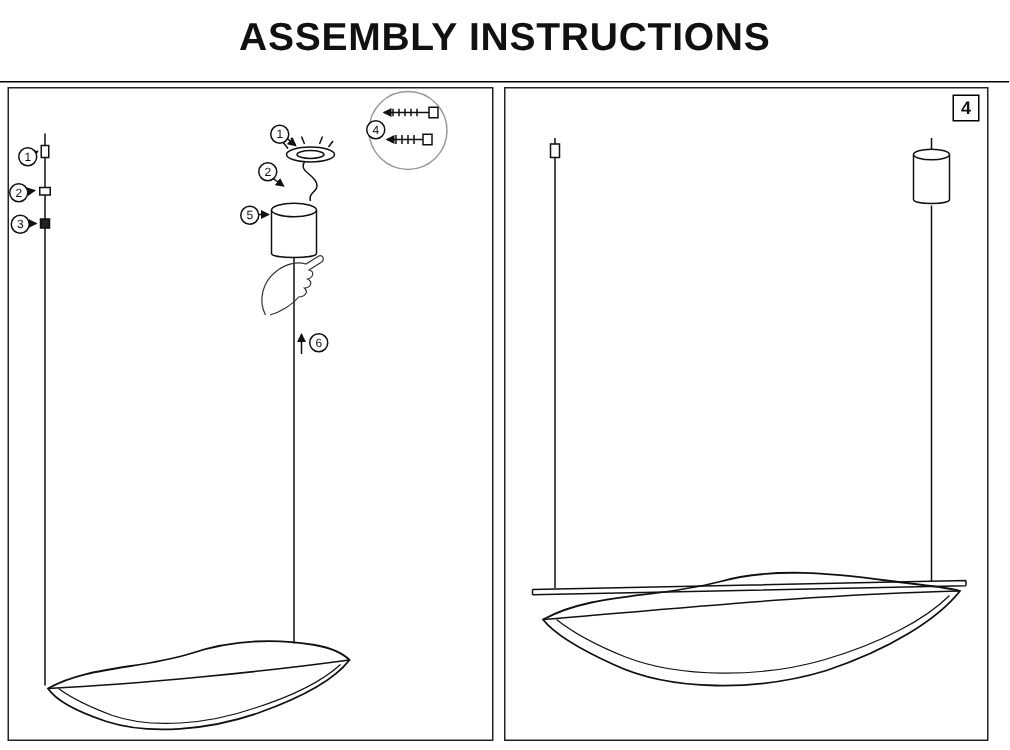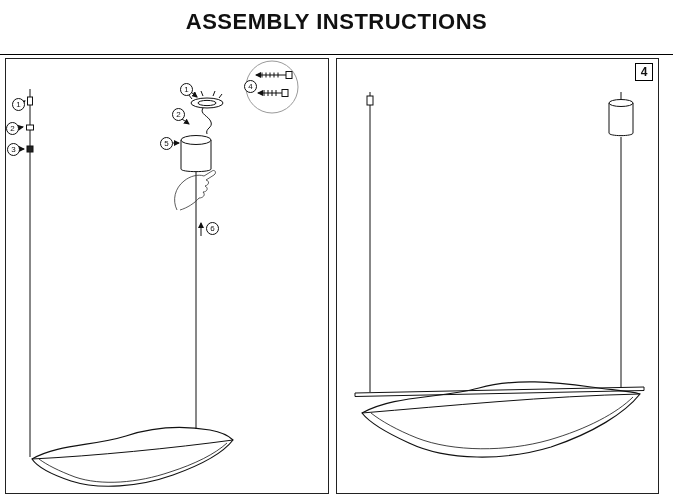--- a/index.html
+++ b/index.html
@@ -4,21 +4,21 @@
 <style>
   html,body{margin:0;padding:0;background:#fff;}
   body{width:673px;height:500px;font-family:"Liberation Sans",sans-serif;color:#111;}
   .sheet{position:relative;width:673px;height:500px;background:#fff;overflow:hidden;}
 
   
   .logo{position:absolute;left:26px;top:3px;display:flex;align-items:flex-start;}
   .logo-text{margin-left:4px;margin-top:8px;text-align:center;}
   .brand-name{font-family:"DejaVu Serif",serif;font-weight:bold;font-size:17px;letter-spacing:.5px;white-space:nowrap;}
   .brand-tagline{font-size:6px;letter-spacing:1.5px;color:#333;margin-top:1px;}
-  .title{position:absolute;left:0;right:0;top:9px;text-align:center;font-size:22px;font-weight:bold;letter-spacing:.5px;margin:0;}
+  .title{position:absolute;left:0;right:0;top:9px;text-align:center;font-size:26px;font-weight:bold;letter-spacing:.5px;margin:0;}
   .models{position:absolute;right:10px;top:3px;text-align:right;font-size:11px;font-weight:bold;line-height:13px;}
   .rule{position:absolute;left:0;top:54px;width:673px;border-top:1.5px solid #000;}
 
   
   .panel{position:absolute;top:58px;height:434px;border:1.2px solid #222;background:#fff;}
   .panel-left{left:5px;width:322px;}
   .panel-right{left:336px;width:321px;}
   .panel svg{position:absolute;left:0;top:0;}
 
   .callout{position:absolute;width:11px;height:11px;border:1px solid #111;border-radius:50%;

